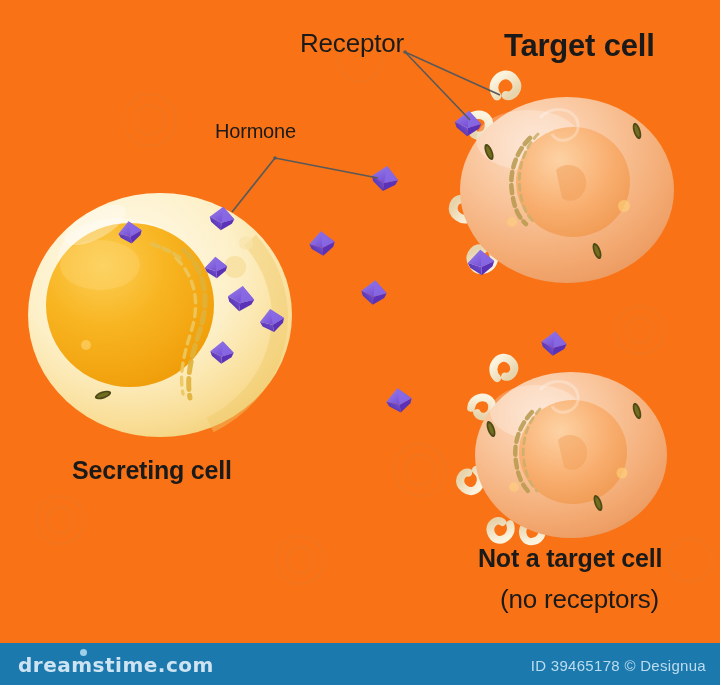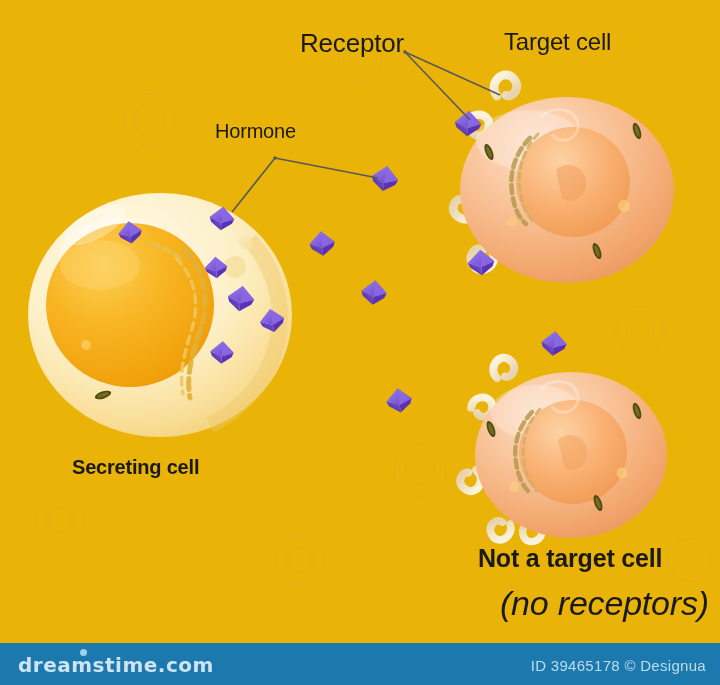--- a/index.html
+++ b/index.html
@@ -1,29 +1,29 @@
 <!DOCTYPE html>
 <html><head>
 <meta charset="utf-8">
 <style>
   html,body{margin:0;padding:0;}
   body{
     width:720px;height:685px;overflow:hidden;background:#ffffff;
     font-family:"Liberation Sans", sans-serif;
     position:relative;
   }
-  #stage{position:absolute;left:0;top:0;width:720px;height:685px;background:#eab308;}
+  #stage{position:absolute;left:0;top:0;width:720px;height:685px;background:#f97316;}
   .art{position:absolute;left:0;top:0;width:720px;height:685px;}
   .label{position:absolute;color:#1a1a1a;white-space:nowrap;letter-spacing:-0.2px;}
   #lbl-receptor{left:300px;top:28px;font-size:26px;}
   #lbl-hormone{left:215px;top:120px;font-size:20px;}
-  #lbl-target{left:504px;top:28px;font-size:24px;font-weight:normal;}
-  #lbl-secreting{left:72px;top:456px;font-size:20px;font-weight:bold;}
+  #lbl-target{left:504px;top:28px;font-size:31px;font-weight:bold;}
+  #lbl-secreting{left:72px;top:456px;font-size:25px;font-weight:bold;}
   #lbl-nottarget{left:478px;top:544px;font-size:25px;font-weight:bold;}
-  #lbl-noreceptors{left:500px;top:584px;font-size:34px;font-style:italic;}
+  #lbl-noreceptors{left:500px;top:584px;font-size:26px;}
   #footer{position:absolute;left:0;top:643px;width:720px;height:42px;background:#1c79ae;}
   #footer-logo{position:absolute;left:18px;top:10px;font-size:20px;font-weight:bold;
     color:#cfe4f2;letter-spacing:0.5px;font-family:"DejaVu Sans", sans-serif;}
   #footer-dot{position:absolute;left:80px;top:6px;width:7px;height:7px;border-radius:50%;
     background:#9fd0ea;}
   #footer-id{position:absolute;right:14px;top:14px;font-size:15px;color:#bcdcef;
     letter-spacing:0.3px;}
 </style>
 </head>
 <body>

